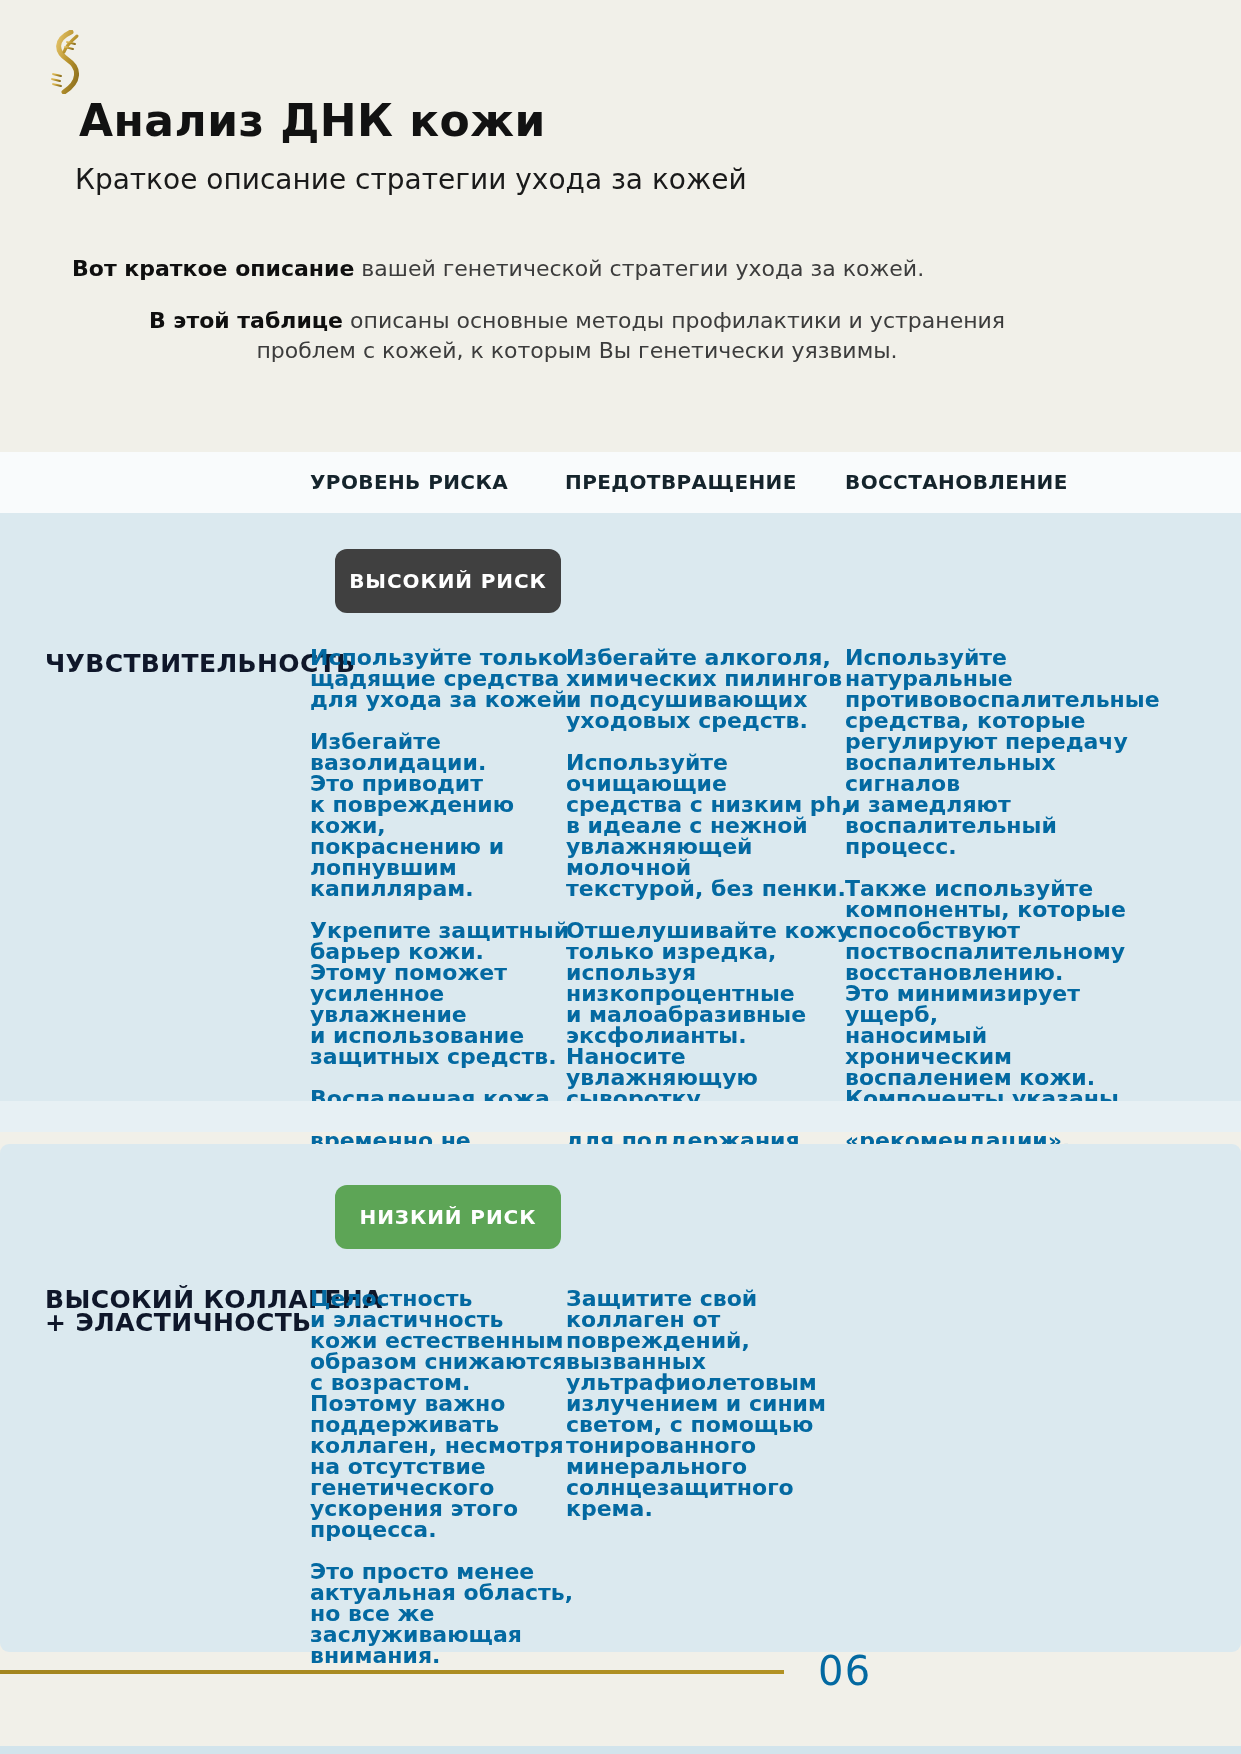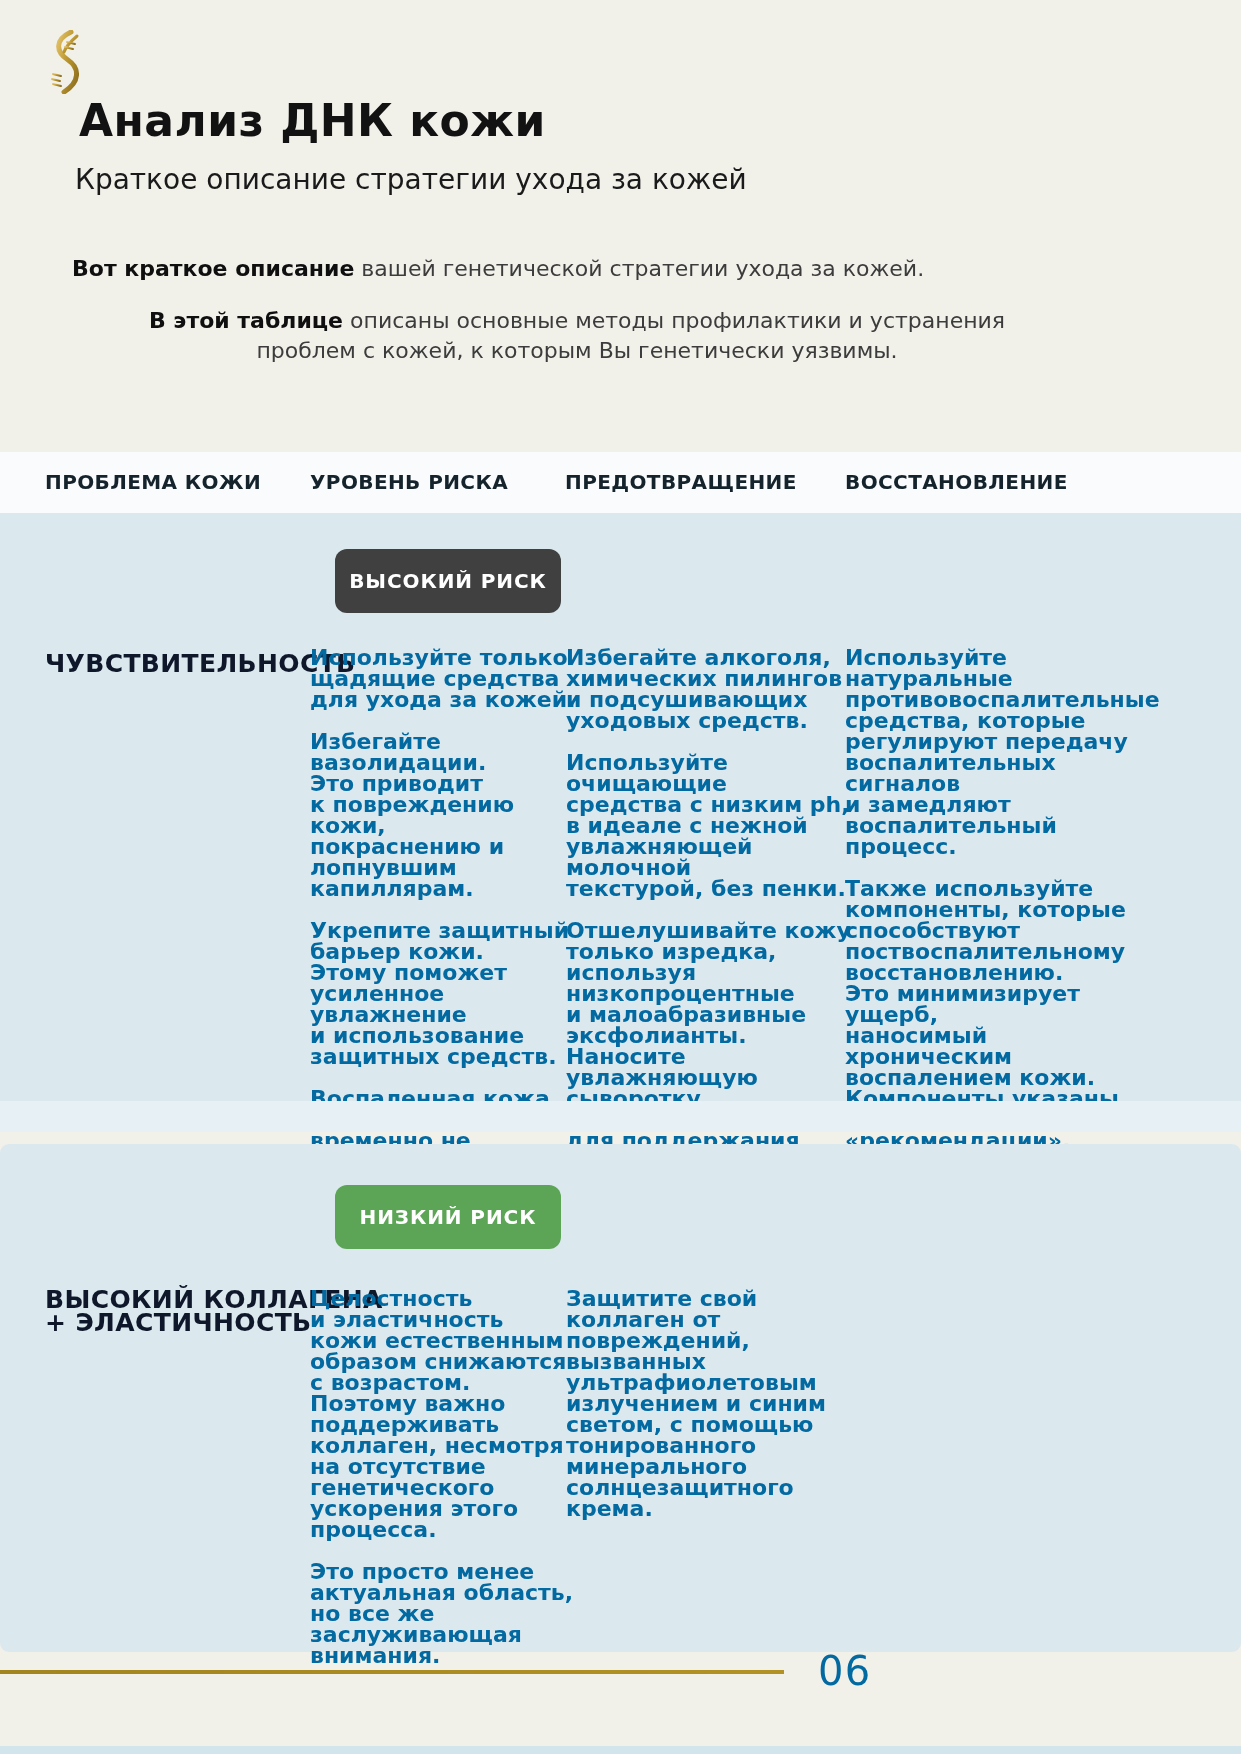--- a/index.html
+++ b/index.html
@@ -122,21 +122,20 @@
 
   <h1 class="title">Анализ ДНК кожи</h1>
   <h2 class="subtitle">Краткое описание стратегии ухода за кожей</h2>
 
   <p class="intro p1"><b>Вот краткое описание</b><span> вашей генетической стратегии ухода за кожей.</span></p>
 
   <p class="intro p2"><b>В этой таблице</b><span> описаны основные методы профилактики и устранения
 проблем с кожей, к которым Вы генетически уязвимы.</span></p>
 
   <div class="thead">
-    <div class="th h1">ПРОБЛЕМА КОЖИ</div>
     <div class="th h2">УРОВЕНЬ РИСКА</div>
     <div class="th h3">ПРЕДОТВРАЩЕНИЕ</div>
     <div class="th h4">ВОССТАНОВЛЕНИЕ</div>
   </div>
 
   <section class="risk-section s1">
     <div class="badge badge-high">ВЫСОКИЙ РИСК</div>
     <div class="problem-label">ЧУВСТВИТЕЛЬНОСТЬ</div>
     <div class="cell c2">Используйте только
 щадящие средства

